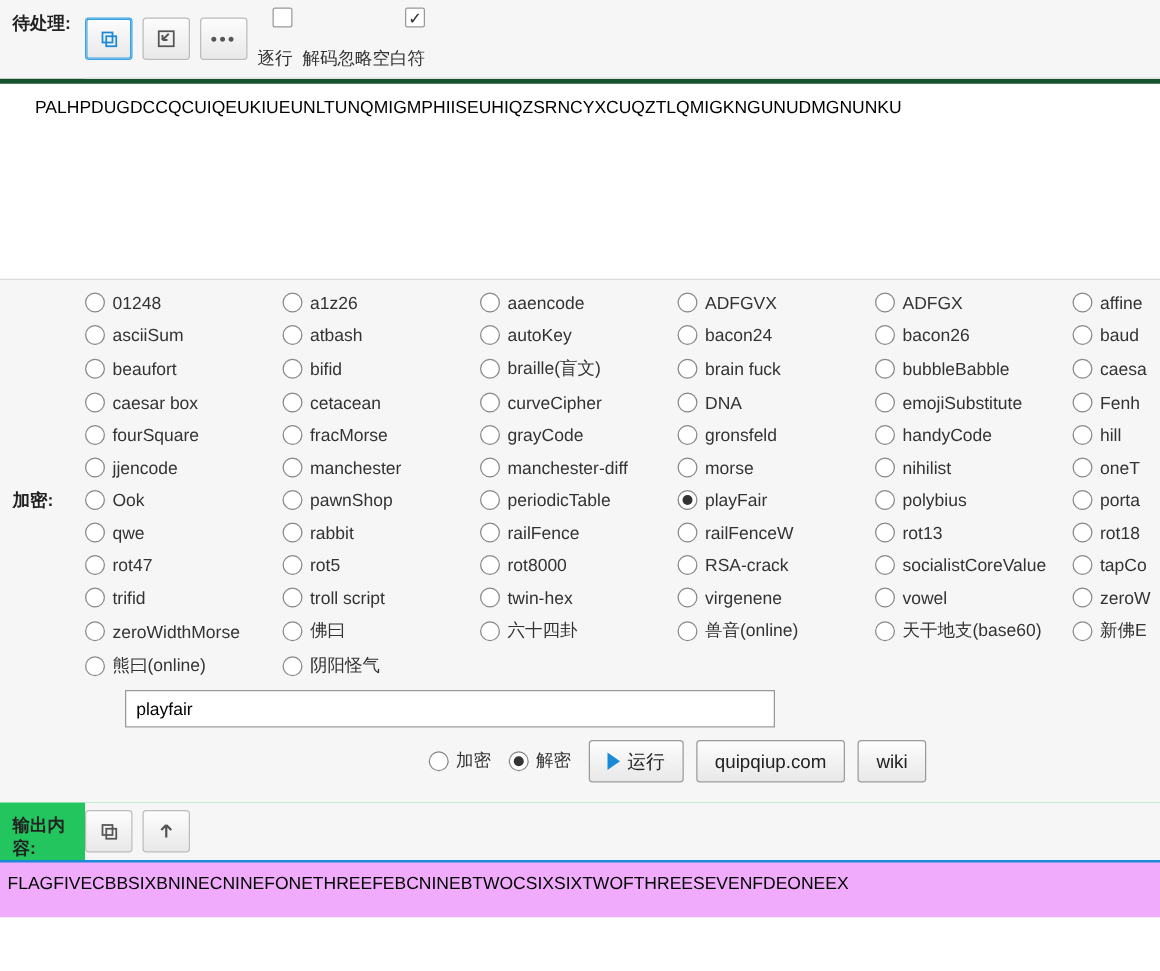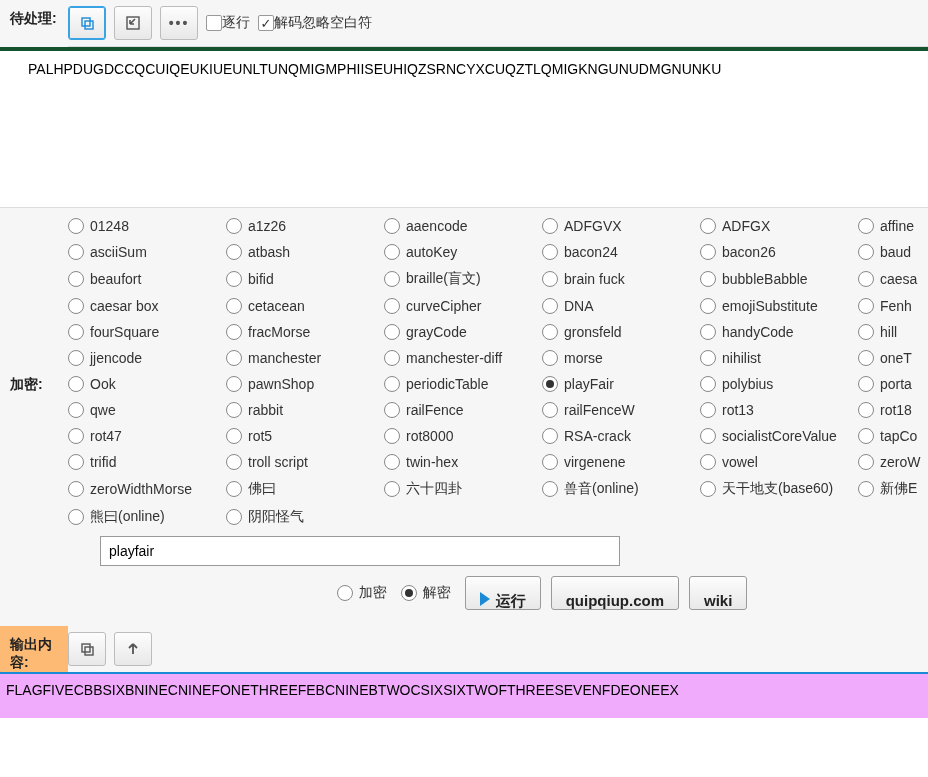--- a/index.html
+++ b/index.html
@@ -39,23 +39,24 @@
   cursor: pointer;
   color: #555;
 }
 .icon-btn.active {
   border-color: #3aa3e3;
   box-shadow: 0 0 0 1px #3aa3e3 inset;
   color: #1b8ad6;
 }
 .checkbox {
   display: inline-flex;
-  align-items: center;
-  gap: 0;
+  align-items: flex-end;
+  gap: 16px;
   cursor: pointer;
+  flex-direction: column;
 }
 .checkbox .box {
   width: 16px; height: 16px;
   border: 1px solid #999;
   border-radius: 2px;
   background: #fff;
   display: inline-flex; align-items:center; justify-content:center;
 }
 .checkbox.checked .box::after {
   content: "✓"; font-size: 13px; line-height: 1; color: #333;
@@ -122,28 +123,28 @@
 
 .run-row {
   display: flex;
   align-items: center;
   gap: 10px;
   padding: 10px 0 6px 0;
   justify-content: center;
 }
 .btn {
   height: 34px;
-  padding: 15px 14px;
+  padding: 0 14px;
   border: 1px solid #9a9a9a;
   border-radius: 3px;
   background: linear-gradient(#fdfdfd,#e8e8e8);
-  display: inline-flex; align-items: flex-start; gap: 6px;
+  display: inline-flex; align-items: center; gap: 6px;
   cursor: pointer;
   font-size: 15px;
-  font-weight: bold;
+  font-weight: normal;
   color: #222;
 }
 .play-triangle {
   width: 0; height: 0;
   border-left: 10px solid #1b8ad6;
   border-top: 7px solid transparent;
   border-bottom: 7px solid transparent;
 }
 
 
@@ -496,21 +497,21 @@
       <div class="btn">
         <span>quipqiup.com</span>
       </div>
       <div class="btn">
         <span>wiki</span>
       </div>
     </div>
   </div>
 </div>
 
-<div class="section" style="background:#fdba74;">
+<div class="section" style="background:#22c55e;">
   <div class="section-label">输出内容:</div>
   <div class="section-body">
     <div class="out-toolbar">
       <div class="icon-btn">
         <svg width="16" height="16" viewBox="0 0 16 16">
             <rect x="3" y="3" width="8" height="8" fill="none" stroke="#555" stroke-width="1.4"></rect>
             <rect x="6" y="6" width="8" height="8" fill="none" stroke="#555" stroke-width="1.4"></rect>
           </svg>
       </div>
       <div class="icon-btn">

